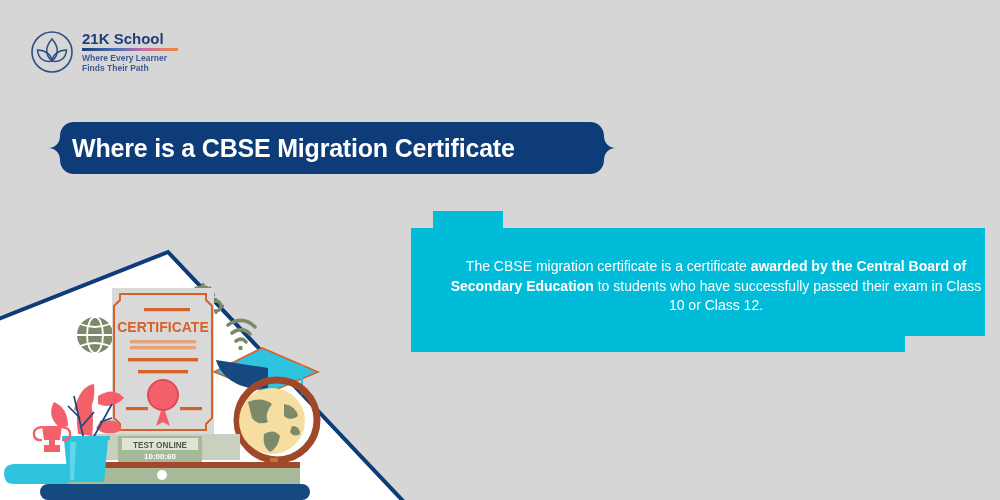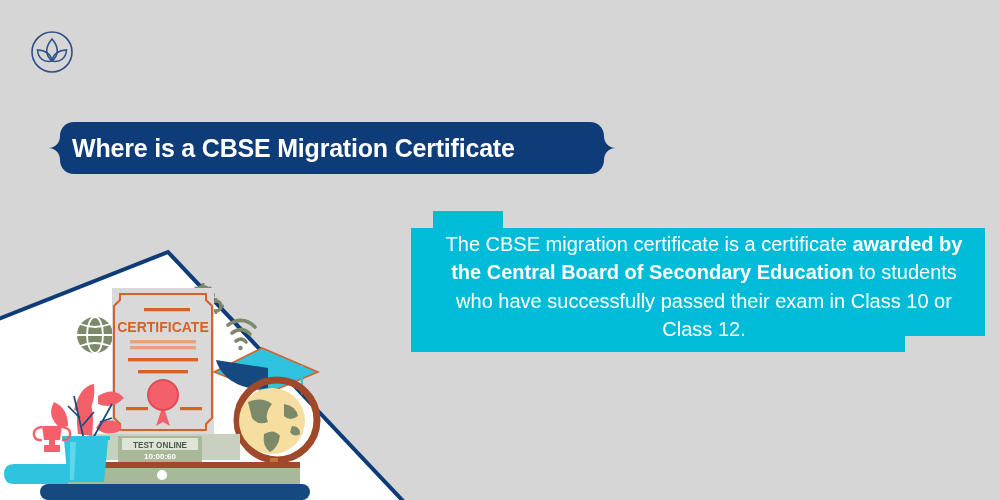--- a/index.html
+++ b/index.html
@@ -37,41 +37,47 @@
     position:absolute; left:72px; top:118px; width:520px; height:60px;
     display:flex; align-items:center;
     color:#ffffff; font-size:25px; font-weight:bold;
     letter-spacing:-0.2px;
   }
 
   
   #callout-wrap { position:absolute; left:411px; top:211px; width:574px; height:141px; }
   #callout-shape { position:absolute; inset:0; }
   #callout-text {
-    position:absolute; left:0; top:0; width:574px; height:141px;
+    position:absolute; left:12px; top:0; width:574px; height:141px;
     display:flex; align-items:center; justify-content:center;
     padding:18px 8px 8px 20px;
-    color:#ffffff; font-size:20px; line-height:1.42;
+    color:#ffffff; font-size:14px; line-height:1.42;
     text-align:center;
   }
   #callout-text b { font-weight:bold; }
 
   
   #illustration { position:absolute; left:0; top:190px; width:410px; height:310px; }
 </style>
 </head>
 <body>
 
 <div id="logo">
   <svg id="logo-mark" viewBox="0 0 44 44">
     <circle cx="22" cy="22" r="20" fill="none" stroke="#2d4d86" stroke-width="1.6"></circle>
     <path d="M22 9 C29 17 29 25 22 31 C15 25 15 17 22 9 Z" fill="none" stroke="#2d4d86" stroke-width="1.5"></path>
     <path d="M22 31 C14 33 8 28 7.5 20 C15 20 21 24 22 31 Z" fill="none" stroke="#2d4d86" stroke-width="1.5"></path>
     <path d="M22 31 C30 33 36 28 36.5 20 C29 20 23 24 22 31 Z" fill="none" stroke="#2d4d86" stroke-width="1.5"></path>
   </svg>
+  <div id="logo-text">
+    <div id="logo-title">21K School</div>
+    <div id="logo-rule"></div>
+    <div id="logo-tag">Where Every Learner
+Finds Their Path</div>
+  </div>
 </div>
 
 <svg id="title-ribbon-shape" style="position:absolute;left:38px;top:118px;" width="580" height="60" viewBox="0 0 580 60">
   <path d="M10,4 L548,4
            C556,4 562,10 562,18
            C562,24 566,30 574,30
            C566,30 562,36 562,42
            C562,50 556,56 548,56
            L32,56
            C24,56 18,50 18,42

